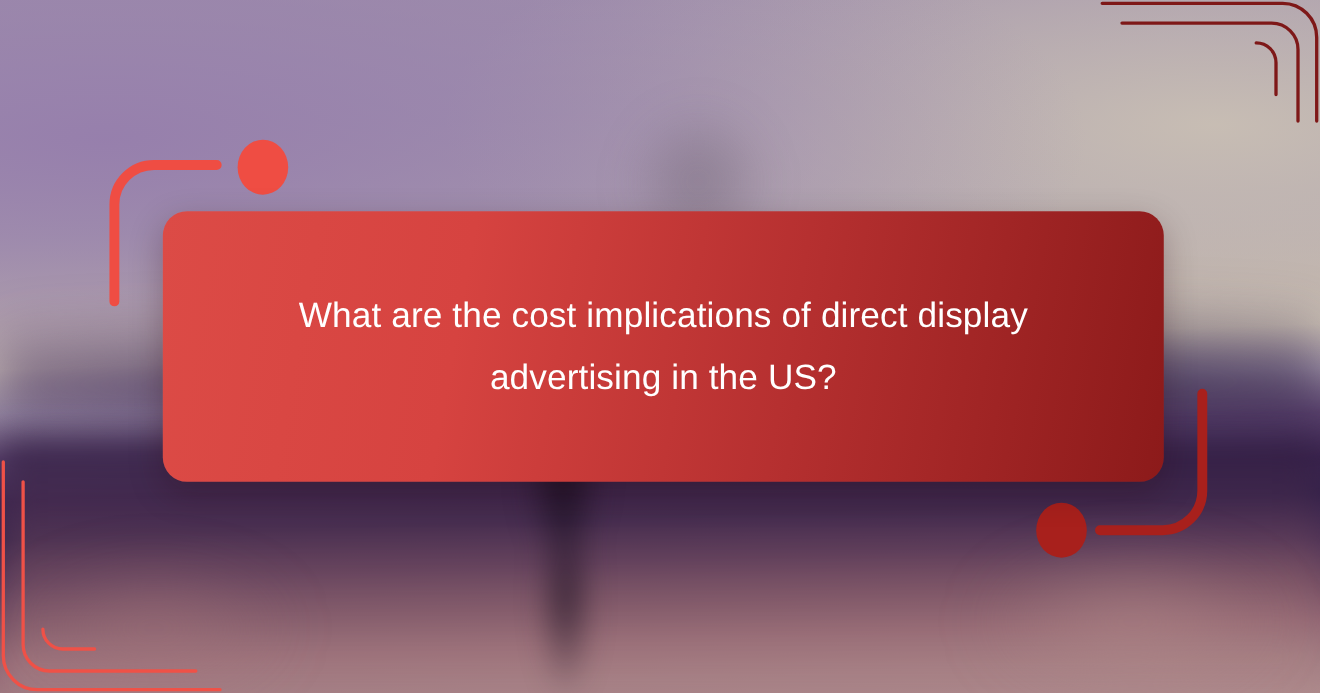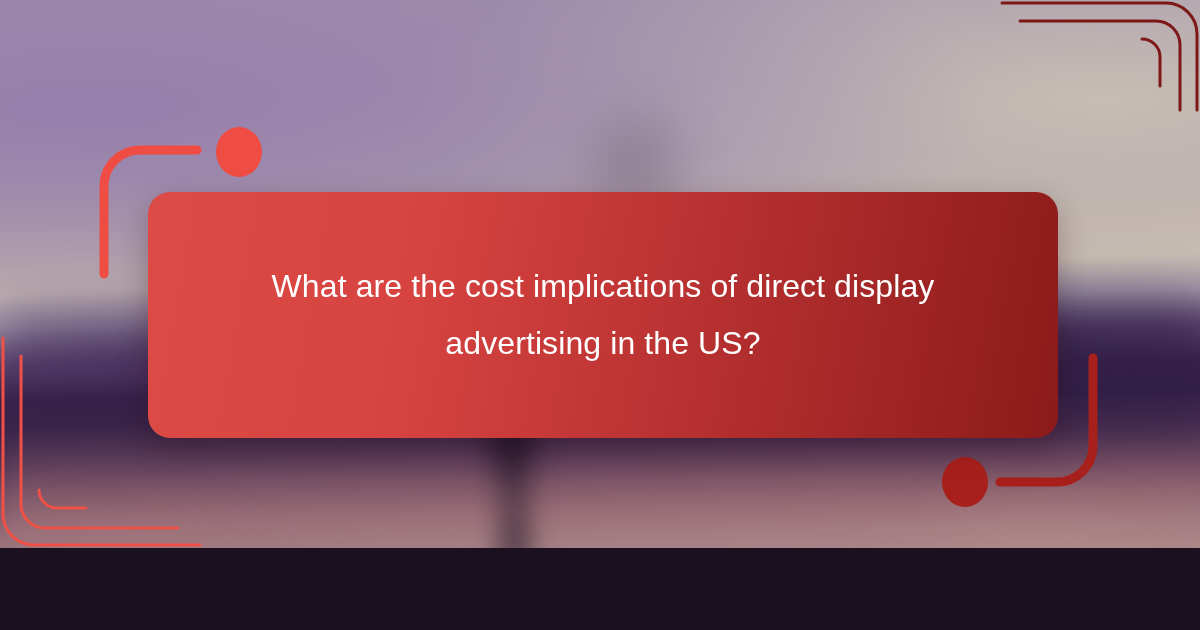--- a/index.html
+++ b/index.html
@@ -3,21 +3,21 @@
 <meta charset="utf-8">
 <style>
   html, body {
     margin: 0;
     padding: 0;
     background: #1a1020;
   }
   #stage {
     position: relative;
     width: 1200px;
-    height: 548px;
+    height: 630px;
     overflow: hidden;
     font-family: "Liberation Sans", sans-serif;
   }
 
   
   .bg-base {
     position: absolute;
     inset: 0;
     background:
       linear-gradient(178deg,

